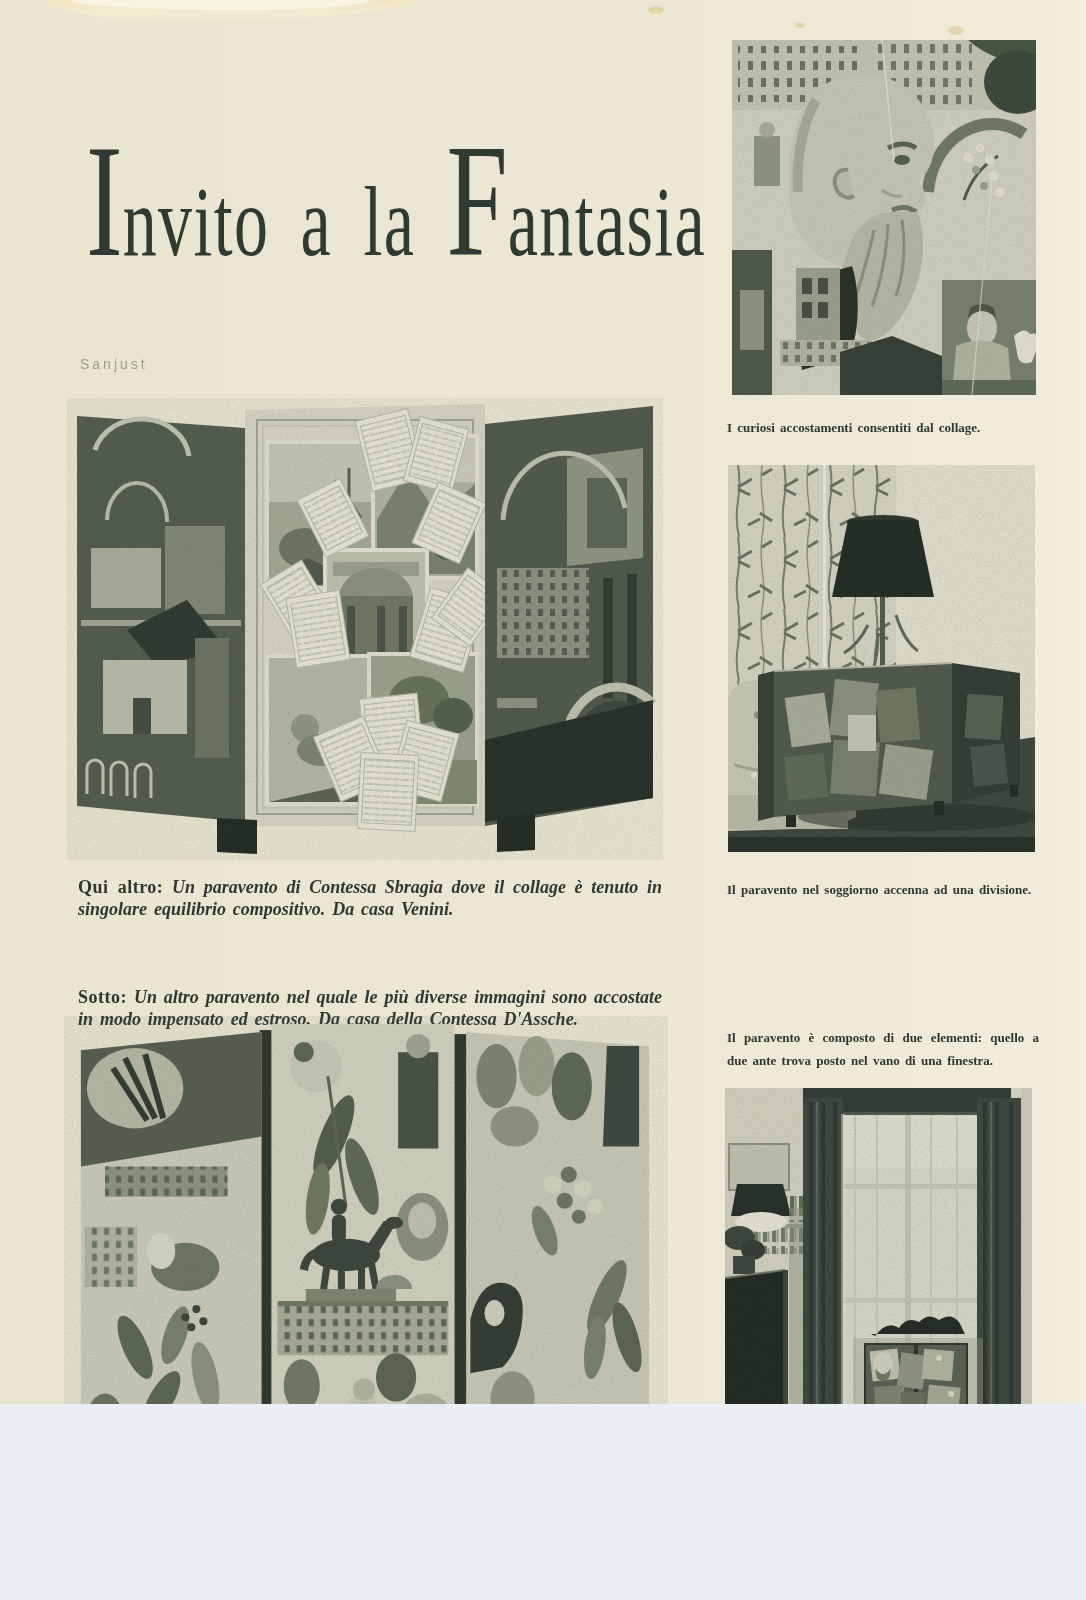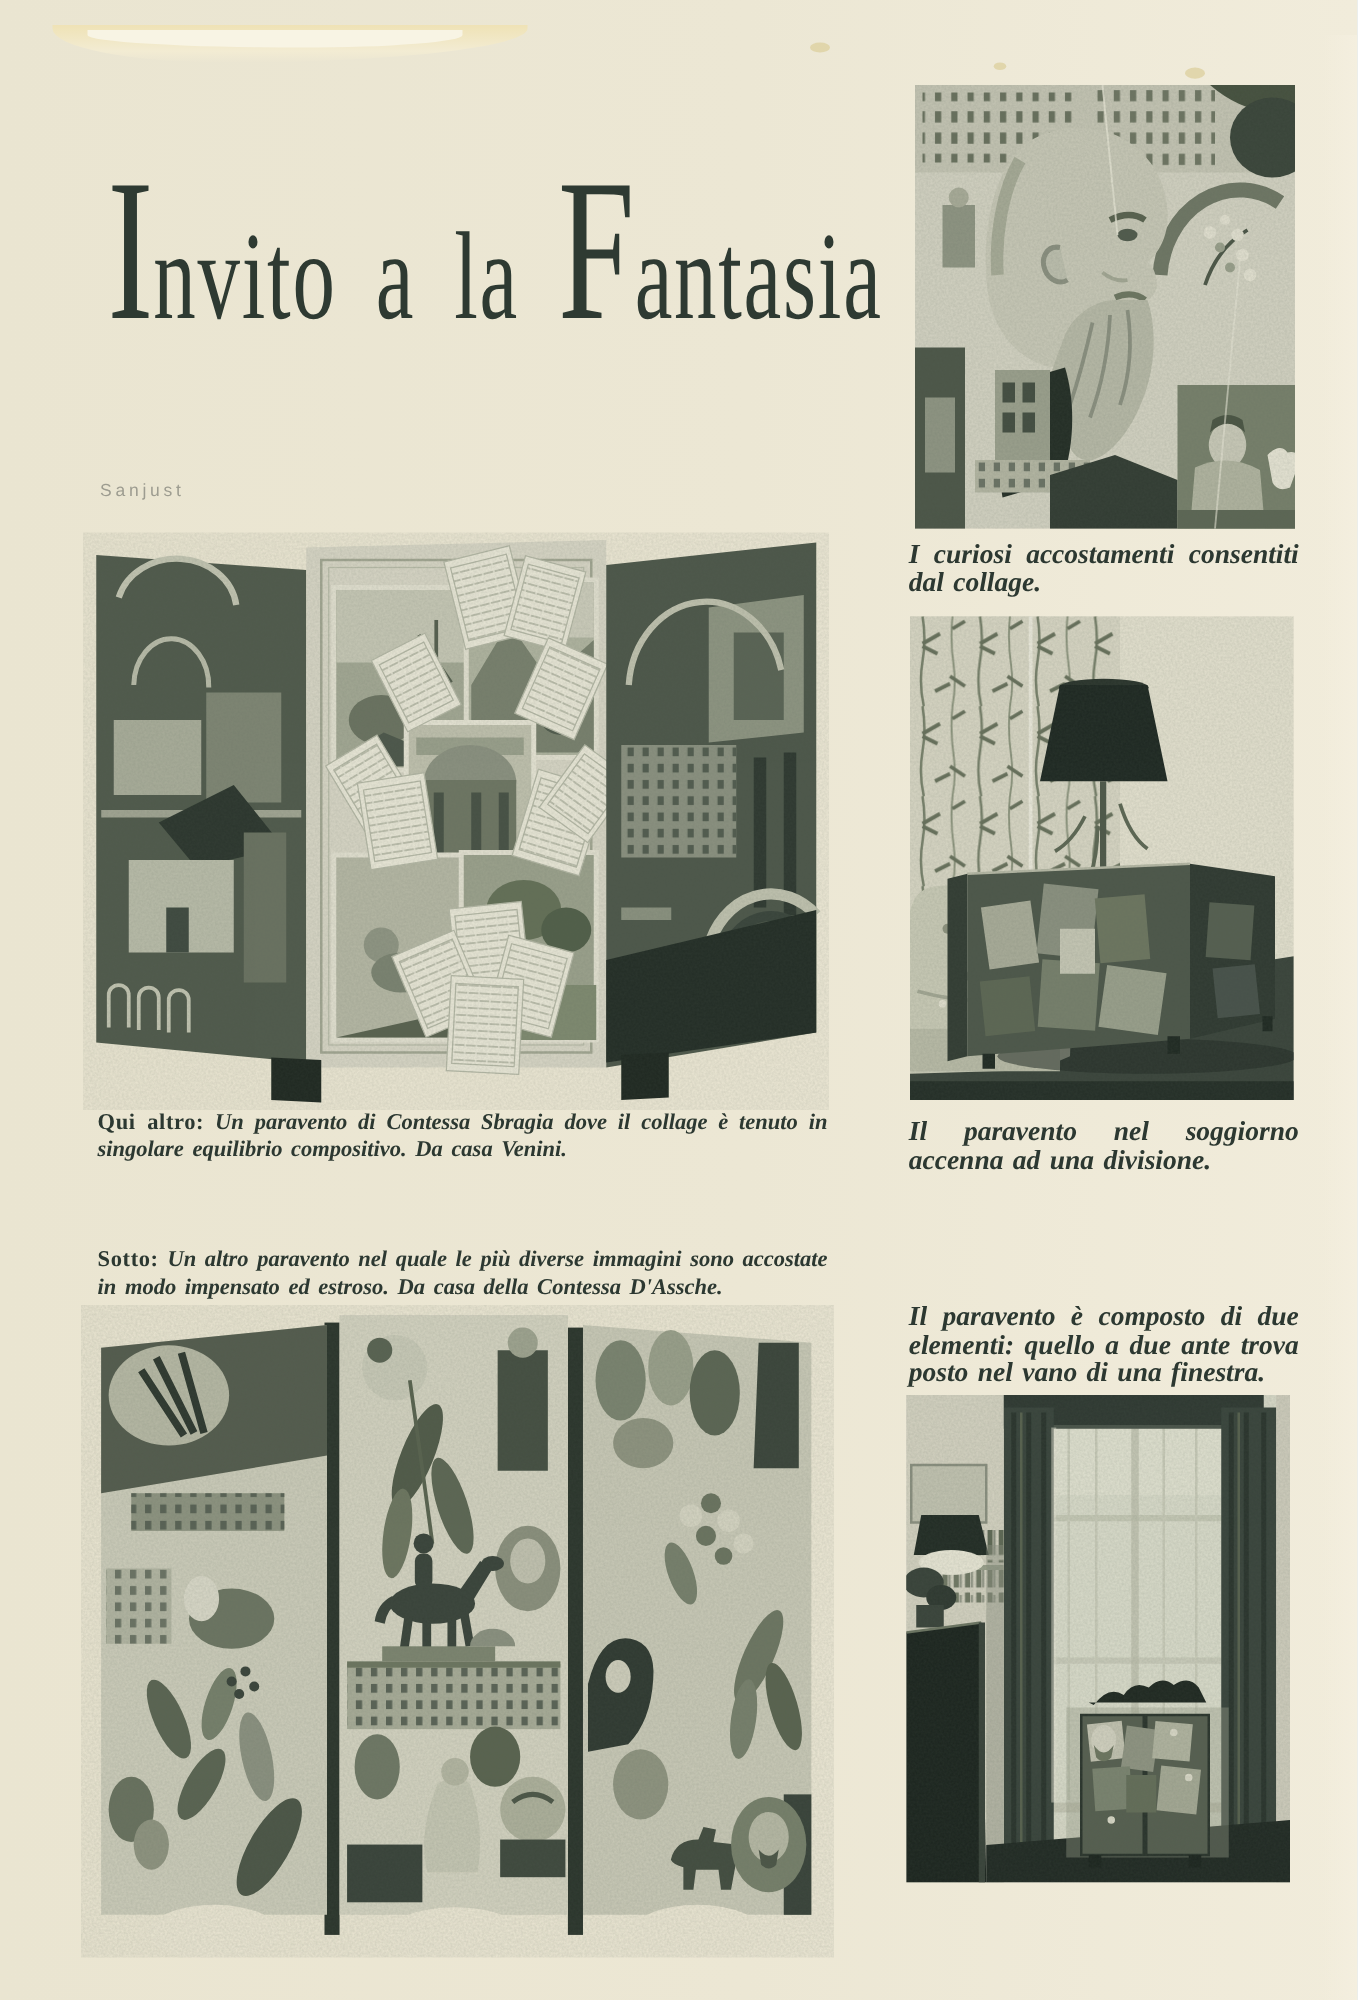--- a/index.html
+++ b/index.html
@@ -1,19 +1,19 @@
 <!DOCTYPE html>
 <html><head>
 <meta charset="utf-8">
 <style>
   html,body{margin:0;padding:0;background:#e9eff2;}
-  .page{position:relative;width:1086px;height:1600px;overflow:hidden;
+  .page{position:relative;width:1086px;height:1404px;overflow:hidden;
         background:linear-gradient(90deg,#eae5d1 0%,#ece7d4 55%,#f1ecdb 100%);
         font-family:"Liberation Serif",serif;}
-  .abs{position:absolute;margin-top:28px;}
+  .abs{position:absolute;}
   
   .tear-a{left:42px;top:-8px;width:380px;height:30px;
           background:linear-gradient(180deg,#efe2b4 0%,#f3ecd3 70%,rgba(243,236,211,0));
           border-radius:0 0 70% 40% / 0 0 100% 100%;opacity:.95;}
   .tear-b{left:70px;top:-4px;width:300px;height:14px;background:#f8f4e4;
           border-radius:0 0 60% 80% / 0 0 100% 100%;}
   .speck{background:#ddd1a0;border-radius:50%;opacity:.8;}
   .edge-right{right:0;top:0;width:28px;height:1600px;
           background:linear-gradient(90deg,rgba(244,239,223,0),#f4efdf);}
   .bottom-line{left:0;top:1585px;width:1086px;height:3px;background:#454d43;}
@@ -24,21 +24,21 @@
          transform:scaleX(0.68);transform-origin:0 0;line-height:normal;}
   .t-cap{font-size:162px;}
   .t-low{font-size:100px;letter-spacing:2px;}
   .gap{display:inline-block;width:46px;}
   
   .credit{left:80px;top:356px;font-family:"Liberation Sans",sans-serif;
           font-size:14px;letter-spacing:3px;color:#9d9c90;}
   
   .caption{color:#2c3831;font-weight:700;text-align:justify;}
   .cap-left{font-size:18px;line-height:22px;word-spacing:2.4px;}
-  .cap-right{font-size:22px;line-height:22.5px;word-spacing:2px;font-style:italic;}
+  .cap-right{font-size:13px;line-height:22.5px;word-spacing:2px;}
   .cap-text{font-style:italic;}
   .cap-lead{font-style:normal;letter-spacing:.5px;}
   figure{margin:0;}
   figure svg{display:block;width:100%;height:100%;}
 </style>
 </head>
 <body>
 
 <div class="page">
 

